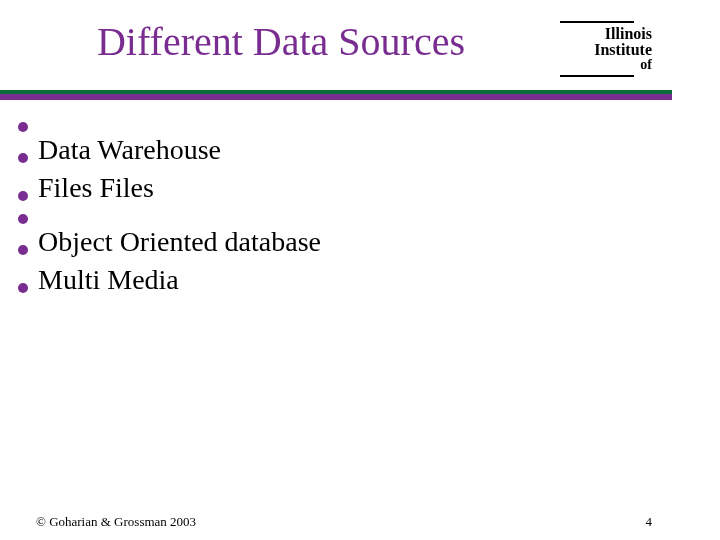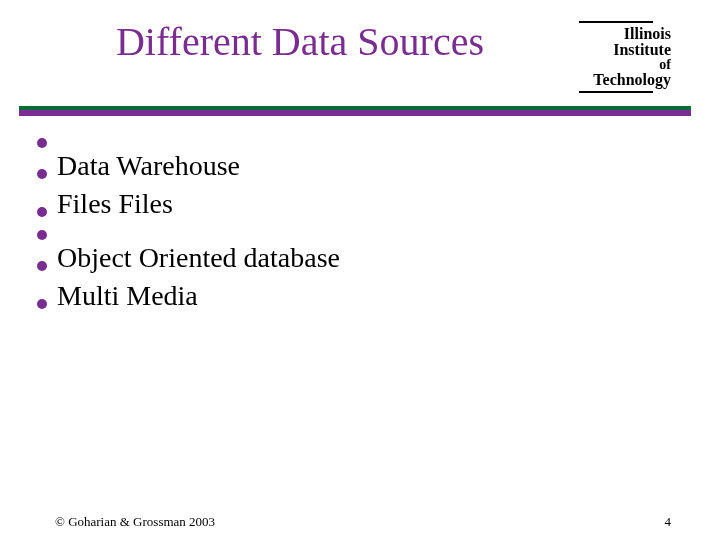--- a/index.html
+++ b/index.html
@@ -1,17 +1,17 @@
 <!DOCTYPE html>
 <html><head>
 <meta charset="utf-8">
 <style>
   * { margin: 0; padding: 0; box-sizing: border-box; }
   html, body { width: 720px; height: 540px; background: #fff; font-family: "Times New Roman", Times, serif; color: #000; }
-  .slide { position: relative; width: 672px; height: 540px; margin-left: 19px; }
+  .slide { position: relative; width: 672px; height: 540px; }
   .header { display: flex; align-items: flex-start; padding: 18px 20px 0 20px; }
   .title { flex: 1; text-align: center; font-size: 40px; color: #7a2d90; font-family: "Times New Roman", serif; }
   .logo { width: 110px; text-align: right; font-family: Georgia, "Times New Roman", serif; font-weight: bold; color: #000; line-height: 1; }
   .logo .bar { height: 2px; background: #000; margin: 3px 18px; }
   .logo .l1 { font-size: 16px; }
   .logo .l2 { font-size: 16px; }
   .logo .l3 { font-size: 14px; }
   .logo .l4 { font-size: 16px; }
   .rule { margin: 10px 0 0 0; }
   .rule .green { height: 4px; background: #0a6b3a; }
@@ -25,21 +25,20 @@
 <body>
 
 <div class="slide">
   <div class="header">
     <div class="title">Different Data Sources</div>
     <div class="logo">
       <div class="bar"></div>
       <div class="l1">Illinois</div>
       <div class="l2">Institute</div>
       <div class="l3">of</div>
-      <div class="l4">Technology</div>
       <div class="bar"></div>
     </div>
   </div>
   <div class="rule">
     <div class="green"></div>
     <div class="purple"></div>
   </div>
   <div class="body">
     <div class="item">
       <span class="dot"></span>

